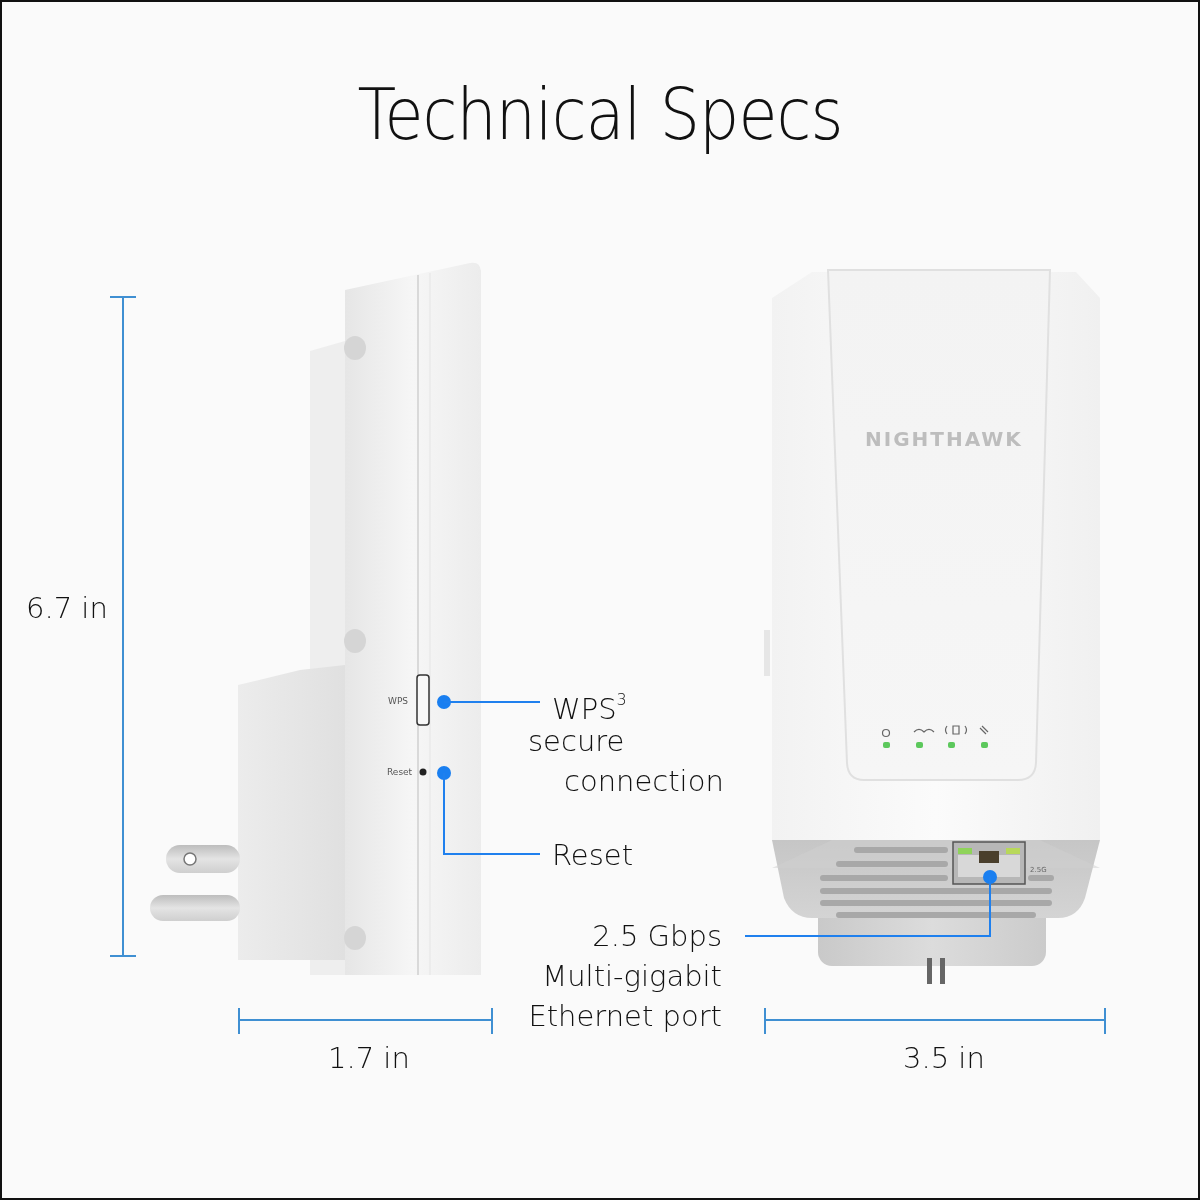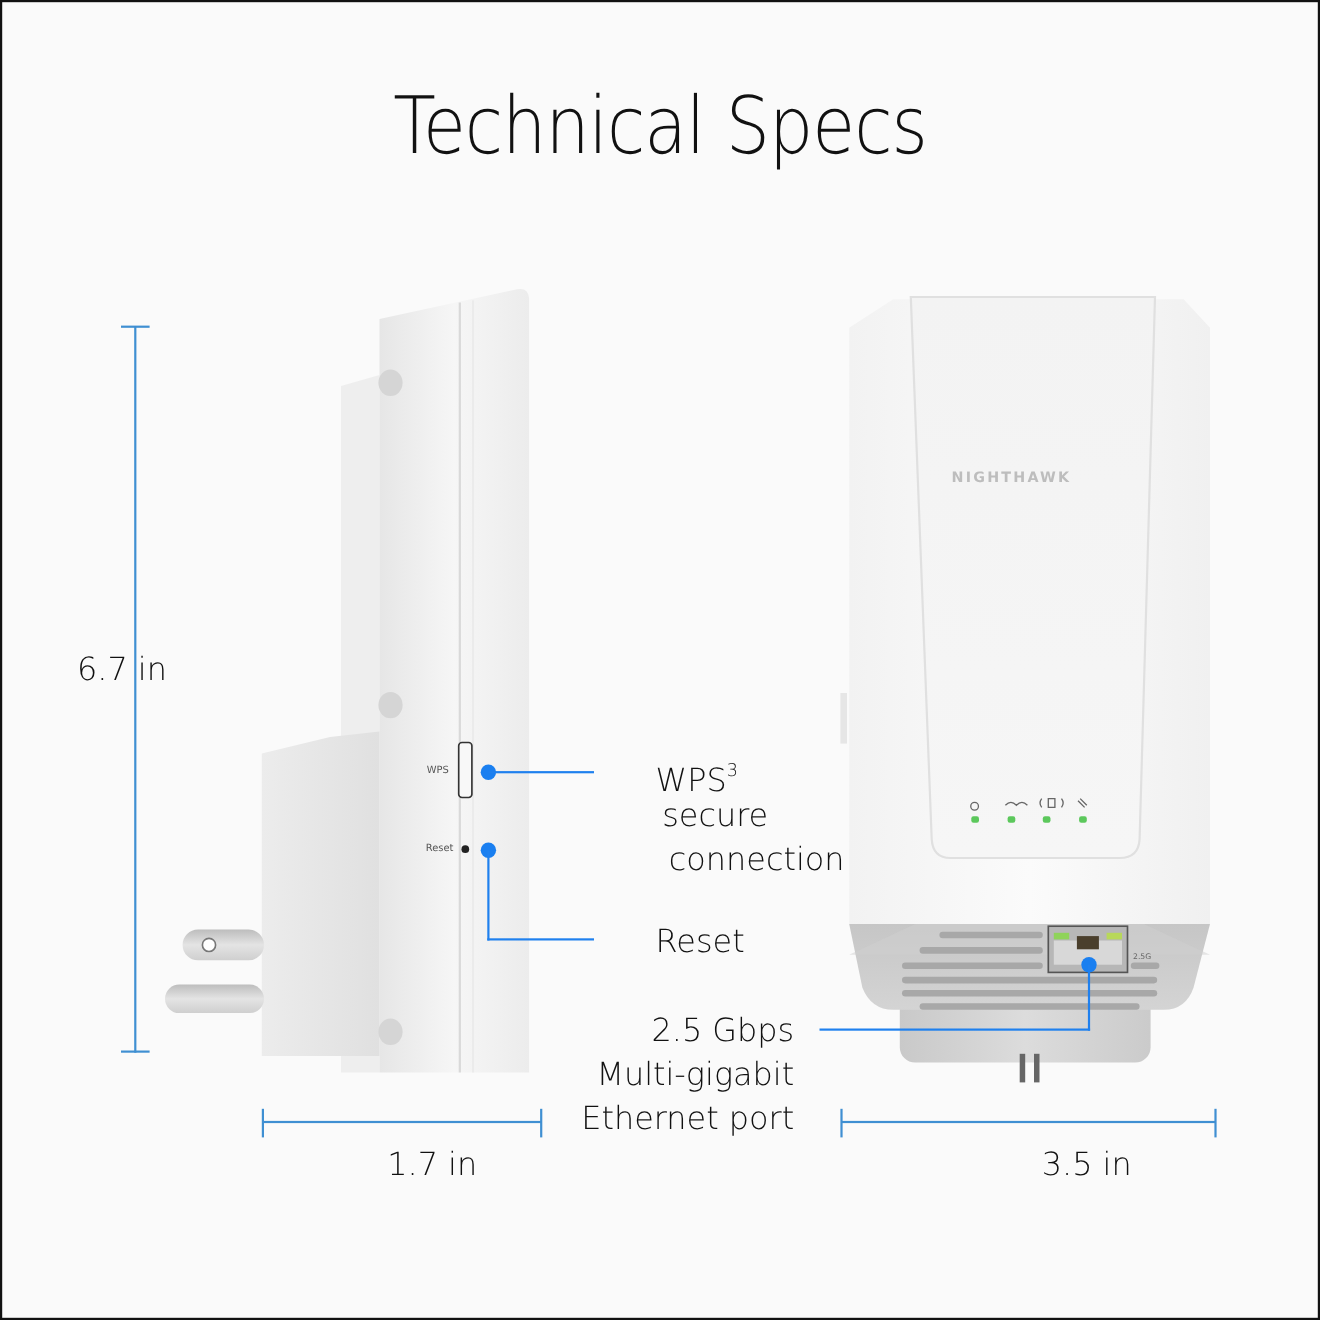--- a/index.html
+++ b/index.html
@@ -11,21 +11,21 @@
   }
   .frame {
     position: absolute; left: 0; top: 0; width: 1200px; height: 1200px;
     box-sizing: border-box; border: 2px solid #111; pointer-events: none;
   }
   .title {
     position: absolute; left: 0; width: 1200px; top: 72px;
     text-align: center; font-size: 72px; font-weight: 200; letter-spacing: -1px;
     color: #111; transform: scaleX(0.88); transform-origin: center;
   }
-  .label { position: absolute; font-size: 29px; font-weight: 300; color: #111; line-height: 40px; margin-left: 44px; }
+  .label { position: absolute; font-size: 29px; font-weight: 300; color: #111; line-height: 40px; }
   .label sup { font-size: 16px; vertical-align: 14px; }
   .dim-h, .dim-v { position: absolute; background: #3f8fd2; }
   .tick { position: absolute; background: #3f8fd2; }
   .callout-line { position: absolute; background: #1f80ee; }
   .callout-dot { position: absolute; width: 14px; height: 14px; border-radius: 50%; background: #1a7ff0; }
   svg { position: absolute; overflow: visible; }
 </style>
 </head>
 <body>
 
@@ -80,28 +80,28 @@
 </svg>
 <div style="position:absolute; left:388px; top:696px; font-size:9px; color:#555;">WPS</div>
 <div style="position:absolute; left:387px; top:767px; font-size:9px; color:#555;">Reset</div>
 <div style="position:absolute; left:416px; top:675px; width:14px; height:52px;"></div>
 <div style="position:absolute; left:417px; top:766px; width:12px; height:12px;"></div>
 
 <div>
   <div class="tick" style="left:238px; top:1008px; width:2px; height:26px;"></div>
   <div class="dim-h" style="left:239px; top:1019px; width:253px; height:2px;"></div>
   <div class="tick" style="left:491px; top:1008px; width:2px; height:26px;"></div>
-  <div class="label" style="left:308px; top:1038px;">1.7 in</div>
+  <div class="label" style="left:328px; top:1038px;">1.7 in</div>
 </div>
 
 <div>
   <div class="callout-dot" style="left:437px; top:695px;"></div>
   <div class="callout-line" style="left:444px; top:701px; width:96px; height:2px;"></div>
   <div class="label" style="left:552px; top:680px;"><span>WPS</span><sup>3</sup></div>
-  <div class="label" style="left:558px; top:721px;">secure</div>
+  <div class="label" style="left:528px; top:721px;">secure</div>
   <div class="label" style="left:564px; top:761px;">connection</div>
 </div>
 
 <div>
   <div class="callout-dot" style="left:437px; top:766px;"></div>
   <div class="callout-line" style="left:443px; top:773px; width:2px; height:82px;"></div>
   <div class="callout-line" style="left:443px; top:853px; width:97px; height:2px;"></div>
   <div class="label" style="left:552px; top:835px;">Reset</div>
 </div>
 
@@ -163,21 +163,21 @@
     <path d="M220 470 l6 6 M222 468 l6 6"></path>
   </g>
 
   <g fill="#5cc85c">
     <rect x="123" y="484" width="7" height="6" rx="2"></rect>
     <rect x="156" y="484" width="7" height="6" rx="2"></rect>
     <rect x="188" y="484" width="7" height="6" rx="2"></rect>
     <rect x="221" y="484" width="7" height="6" rx="2"></rect>
   </g>
 </svg>
-<div style="position:absolute; left:865px; top:427px; font-size:13px; letter-spacing:2px; color:#bdbdbd; font-weight:bold;">NIGHTHAWK</div>
+<div style="position:absolute; left:865px; top:427px; font-size:20px; letter-spacing:2px; color:#bdbdbd; font-weight:bold;">NIGHTHAWK</div>
 <div style="position:absolute; left:1030px; top:866px; font-size:7px; color:#666;text-align:right;">2.5G</div>
 <div style="position:absolute; left:953px; top:842px; width:72px; height:42px;"></div>
 <div style="position:absolute; left:880px; top:728px; width:115px; height:22px;">
   <span></span>
   <span></span>
   <span></span>
   <span></span>
 </div>
 
 <div>

